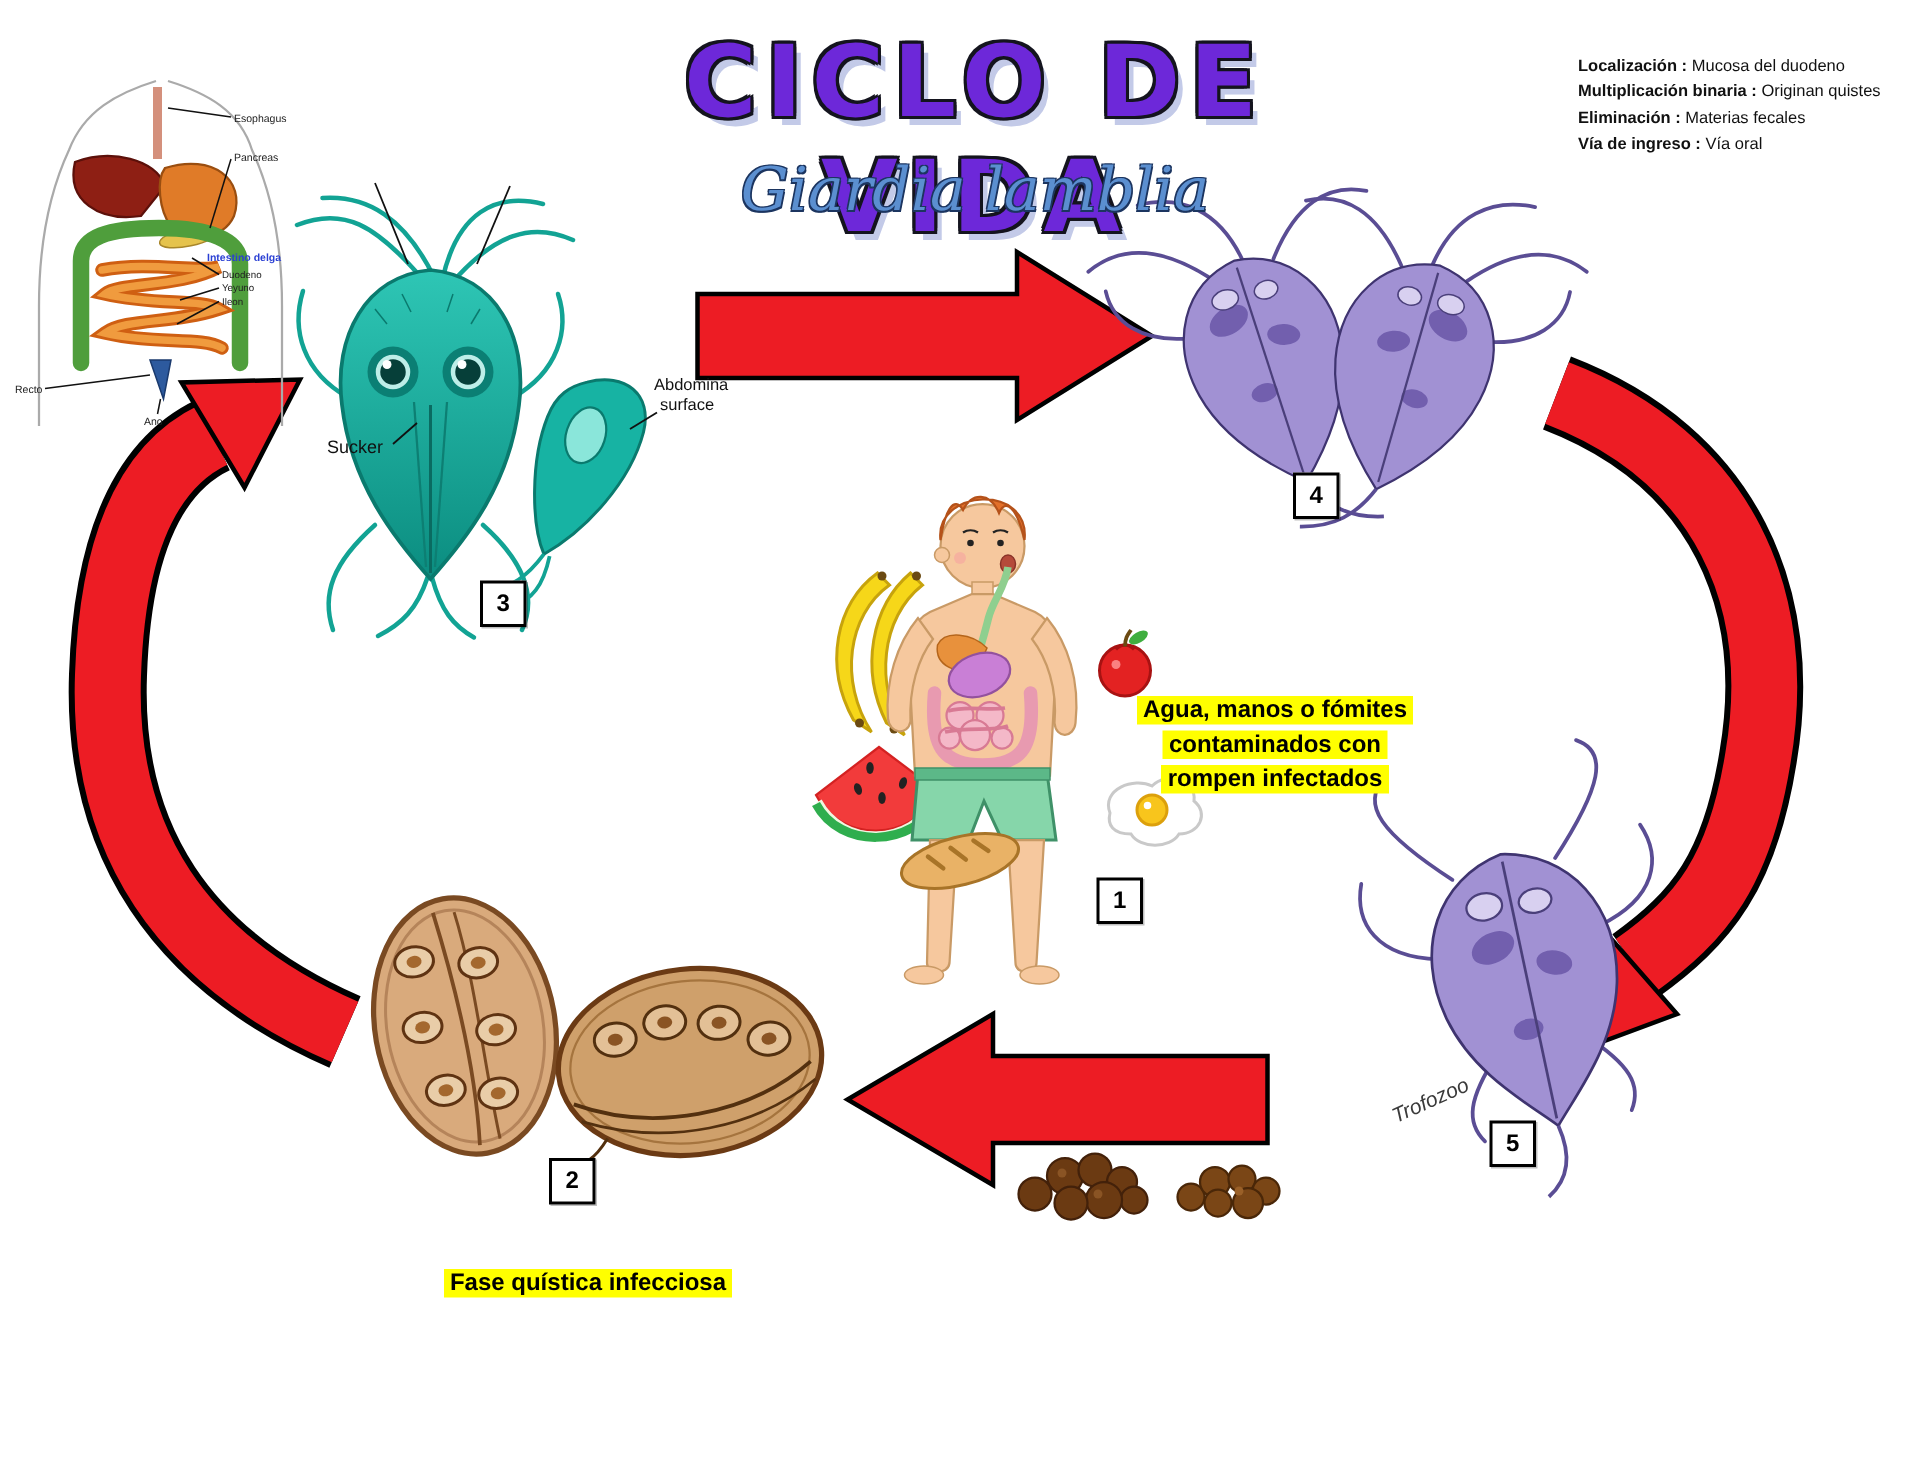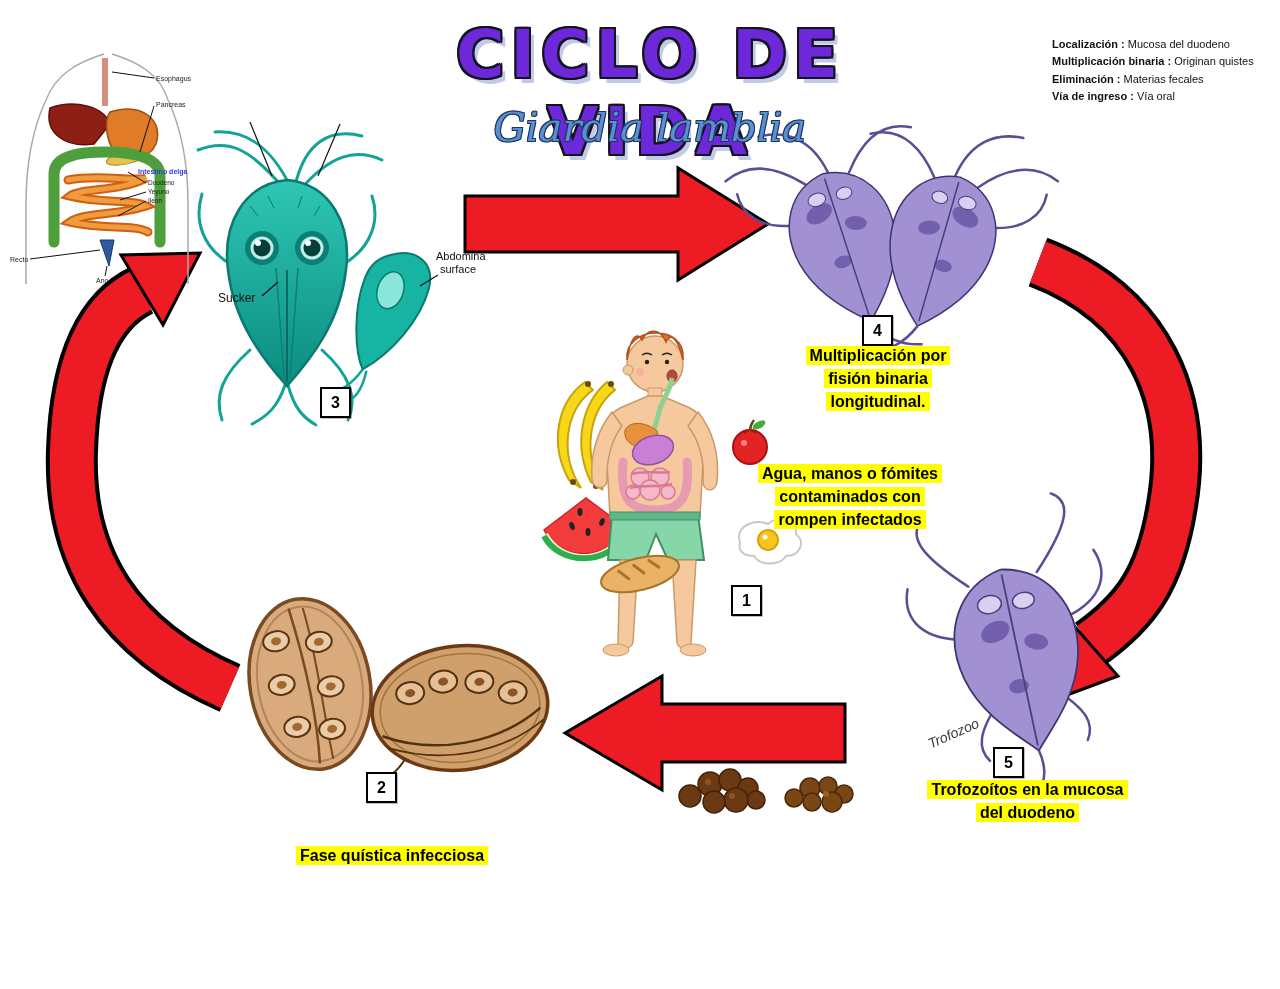--- a/index.html
+++ b/index.html
@@ -407,20 +407,14 @@
   <div class="abs num-box" style="left:320px;top:387px;">3</div>
   <div class="abs num-box" style="left:862px;top:315px;">4</div>
   <div class="abs num-box" style="left:993px;top:747px;">5</div>
 
   <div class="abs step-label" style="left:750px;top:462px;width:200px;">
     <span>Agua, manos o fómites contaminados con rompen infectados</span>
   </div>
   <div class="abs step-label" style="left:272px;top:844px;width:240px;">
     <span>Fase quística infecciosa</span>
   </div>
-  <div class="abs step-label" style="left:788px;top:344px;width:180px;">
-    <span>Multiplicación por fisión binaria longitudinal.</span>
-  </div>
-  <div class="abs step-label" style="left:925px;top:778px;width:205px;">
-    <span>Trofozoítos en la mucosa del duodeno</span>
-  </div>
 
 </div>
 
 </body></html>

